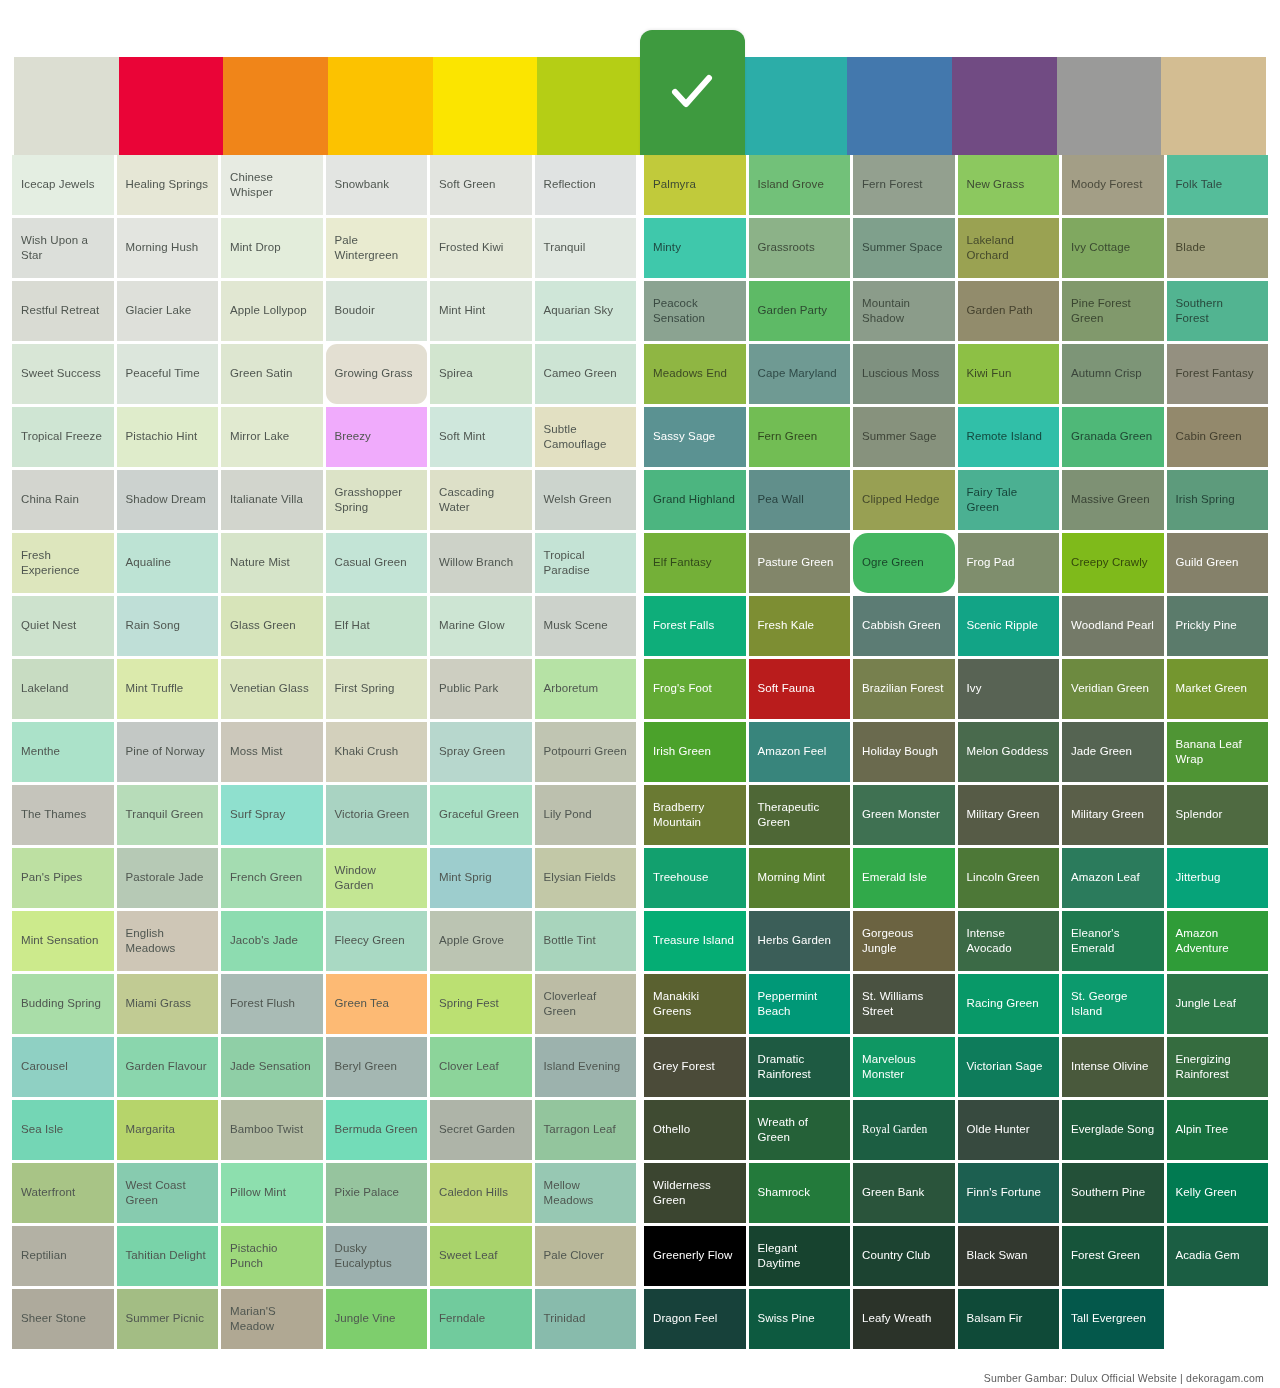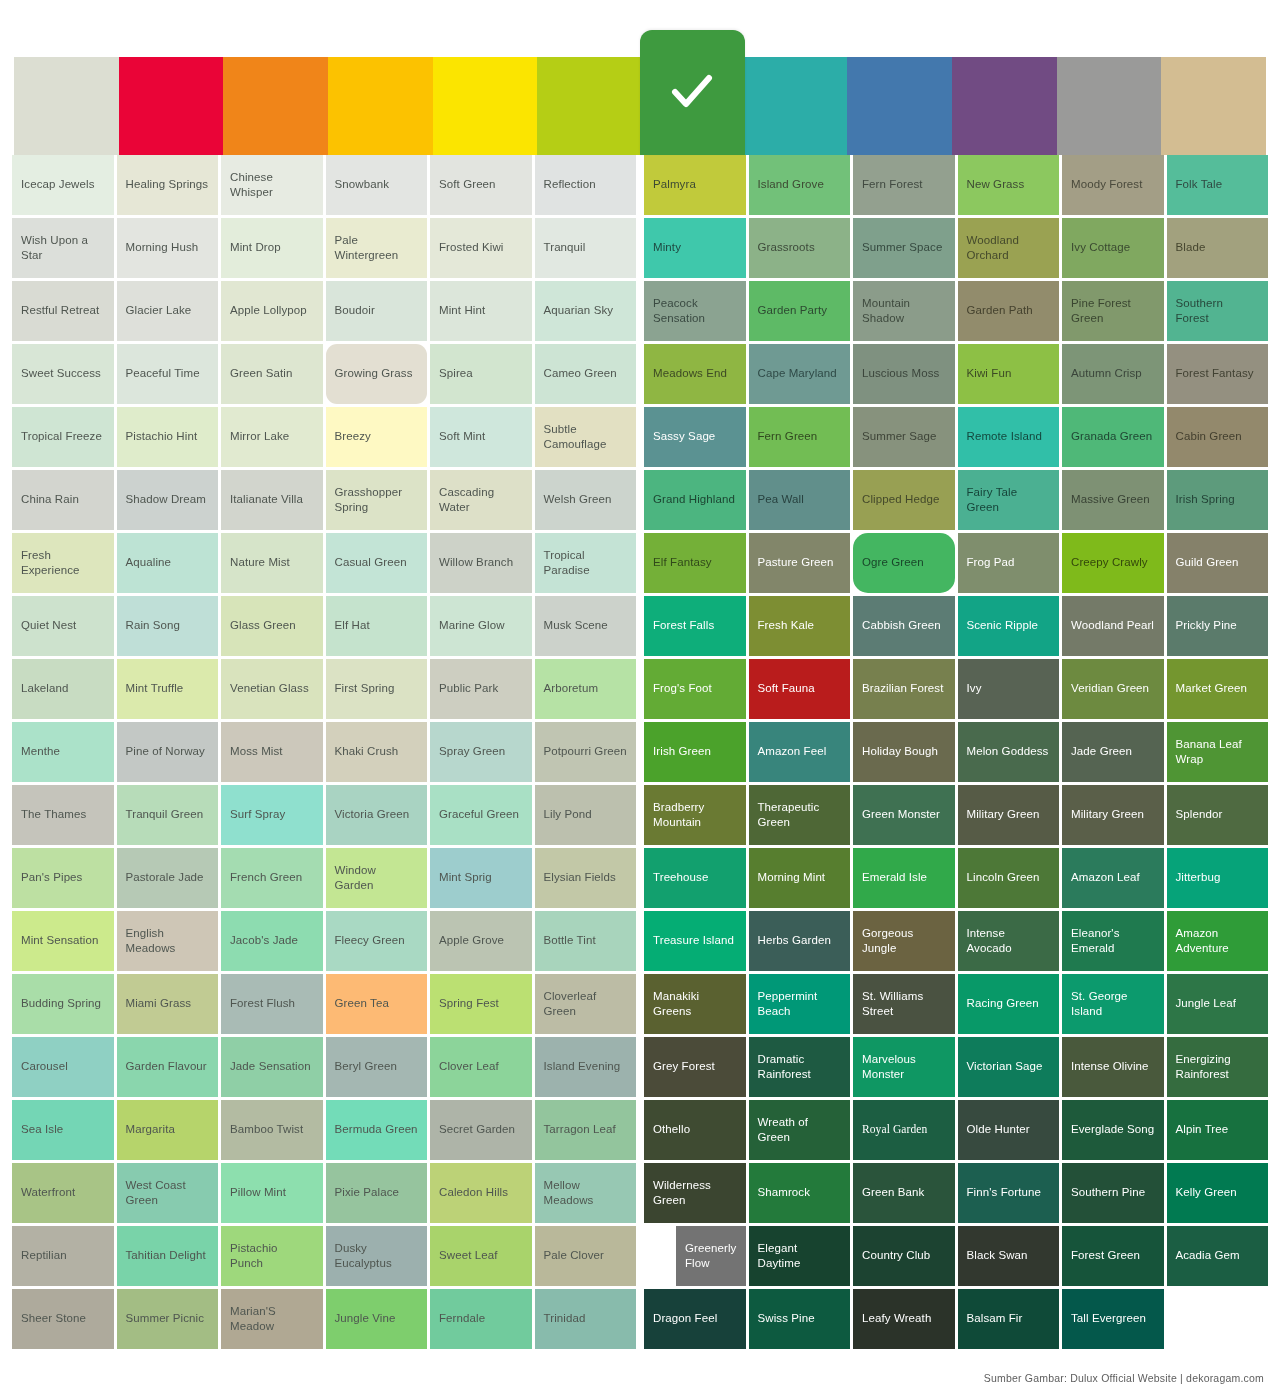--- a/index.html
+++ b/index.html
@@ -174,21 +174,21 @@
         </div>
         <div class="swatch" style="background: rgb(207, 229, 211); color: rgb(79, 86, 80);">
           <span>Tropical Freeze</span>
         </div>
         <div class="swatch" style="background: rgb(223, 236, 203); color: rgb(79, 86, 80);">
           <span>Pistachio Hint</span>
         </div>
         <div class="swatch" style="background: rgb(225, 234, 208); color: rgb(79, 86, 80);">
           <span>Mirror Lake</span>
         </div>
-        <div class="swatch" style="background: #fef9c3; color: rgb(79, 86, 80);">
+        <div class="swatch" style="background: #f0abfc; color: rgb(79, 86, 80);">
           <span>Breezy</span>
         </div>
         <div class="swatch" style="background: rgb(207, 231, 220); color: rgb(79, 86, 80);">
           <span>Soft Mint</span>
         </div>
         <div class="swatch" style="background: rgb(226, 224, 194); color: rgb(79, 86, 80);">
           <span>Subtle Camouflage</span>
         </div>
         <div class="swatch" style="background: rgb(211, 213, 207); color: rgb(79, 86, 80);">
           <span>China Rain</span>
@@ -465,21 +465,21 @@
         <div class="swatch" style="background: rgb(63, 200, 171); color: rgb(31, 74, 66);">
           <span>Minty</span>
         </div>
         <div class="swatch" style="background: rgb(140, 178, 136); color: rgb(61, 74, 58);">
           <span>Grassroots</span>
         </div>
         <div class="swatch" style="background: rgb(127, 160, 140); color: rgb(54, 74, 64);">
           <span>Summer Space</span>
         </div>
         <div class="swatch" style="background: rgb(154, 162, 82); color: rgb(69, 74, 44);">
-          <span>Woodland Orchard</span>
+          <span>Lakeland Orchard</span>
         </div>
         <div class="swatch" style="background: rgb(128, 168, 96); color: rgb(58, 74, 48);">
           <span>Ivy Cottage</span>
         </div>
         <div class="swatch" style="background: rgb(162, 161, 126); color: rgb(70, 70, 47);">
           <span>Blade</span>
         </div>
         <div class="swatch" style="background: rgb(139, 163, 145); color: rgb(58, 74, 66);">
           <span>Peacock Sensation</span>
         </div>
@@ -743,21 +743,21 @@
         </div>
         <div class="swatch" style="background: rgb(28, 95, 80); color: rgb(255, 255, 255);">
           <span>Finn's Fortune</span>
         </div>
         <div class="swatch" style="background: rgb(35, 80, 56); color: rgb(255, 255, 255);">
           <span>Southern Pine</span>
         </div>
         <div class="swatch" style="background: rgb(1, 122, 81); color: rgb(255, 255, 255);">
           <span>Kelly Green</span>
         </div>
-        <div class="swatch" style="background: #737373; color: rgb(255, 255, 255); margin-left: 32px;">
+        <div class="swatch" style="background: #000000; color: rgb(255, 255, 255);">
           <span>Greenerly Flow</span>
         </div>
         <div class="swatch" style="background: rgb(23, 67, 47); color: rgb(255, 255, 255);">
           <span>Elegant Daytime</span>
         </div>
         <div class="swatch" style="background: rgb(28, 67, 49); color: rgb(255, 255, 255);">
           <span>Country Club</span>
         </div>
         <div class="swatch" style="background: rgb(50, 56, 47); color: rgb(255, 255, 255);">
           <span>Black Swan</span>

